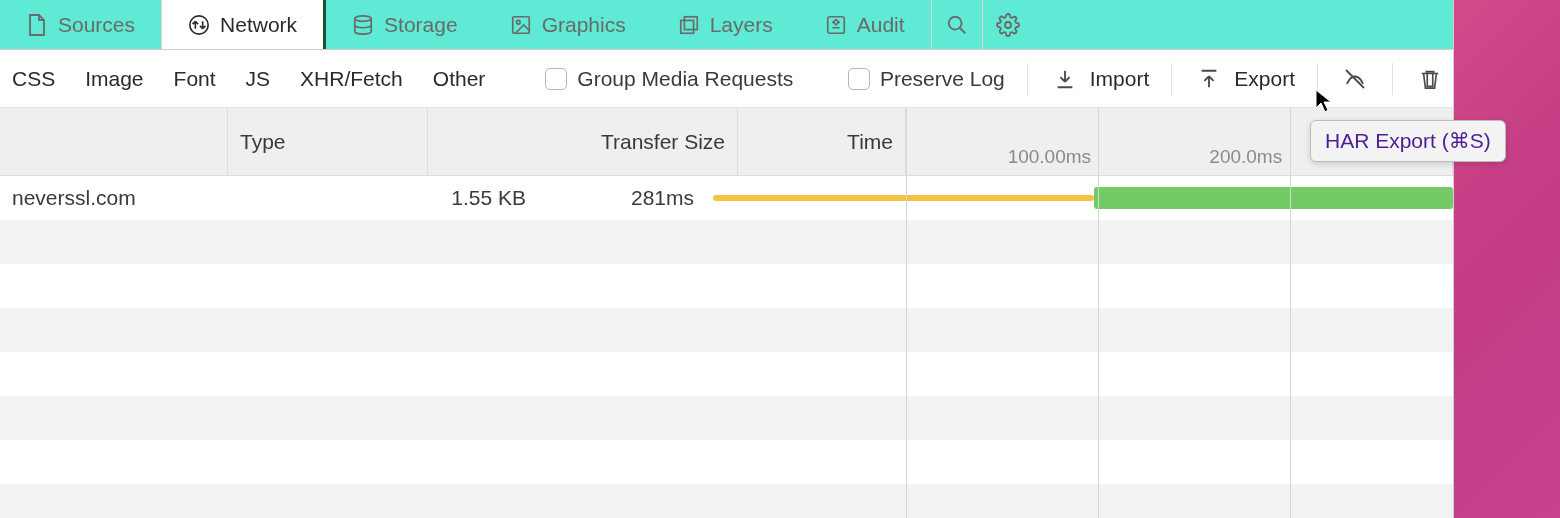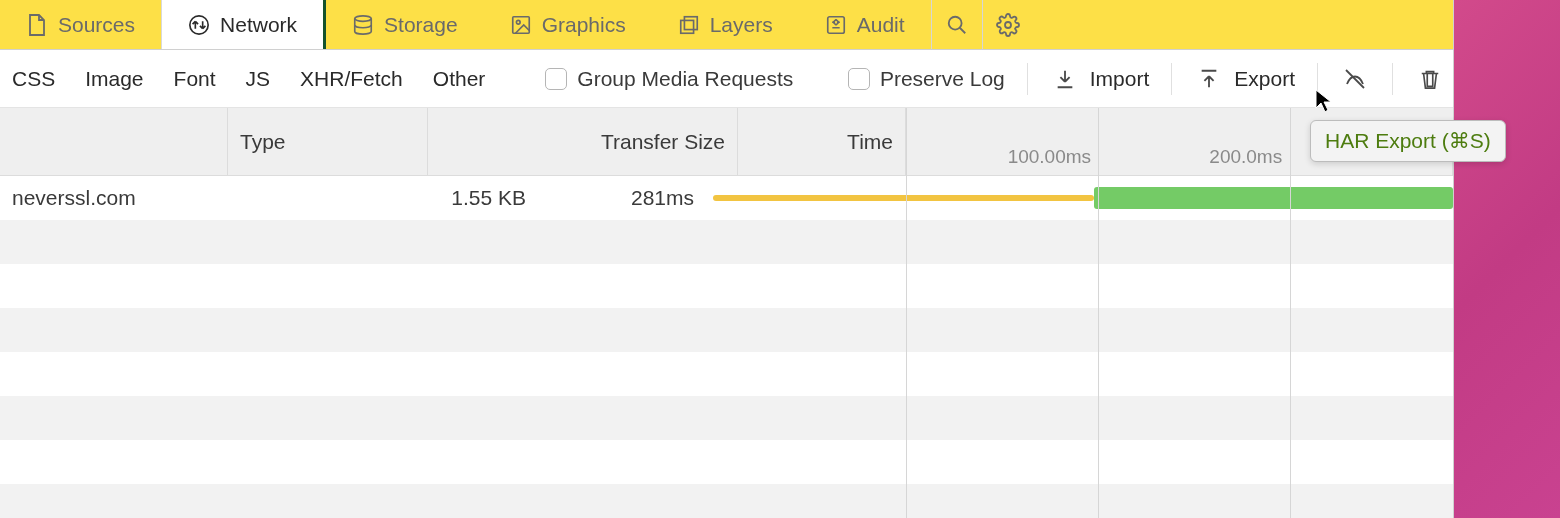--- a/index.html
+++ b/index.html
@@ -3,21 +3,21 @@
 <meta charset="utf-8">
 <style>
   * { box-sizing: border-box; margin: 0; padding: 0; }
   html, body { width: 1560px; height: 518px; font-family: -apple-system, "Helvetica Neue", Arial, sans-serif; font-size: 21px; color:#3a3a3a; overflow:hidden; }
   body { position:relative; }
 
   .devtools { position:absolute; left:0; top:0; width:1454px; height:518px; background:#fff; border-right:1px solid #d0d0d0;}
   .desktop-bg { position:absolute; left:1454px; top:0; width:106px; height:518px; background: linear-gradient(135deg,#d24a8b 0%,#c23b84 50%,#c94290 100%); }
 
   
-  .tabbar { display:flex; align-items:stretch; height:50px; background:#fde047; border-bottom:1px solid #d0d0d0; }
+  .tabbar { display:flex; align-items:stretch; height:50px; background:#5eead4; border-bottom:1px solid #d0d0d0; }
   .tab { display:flex; align-items:center; gap:10px; padding:0 26px; color:#6a6a6a; cursor:default; position:relative; }
   .tab.active { background:#ffffff; color:#2a2a2a; border-left:1px solid #d9d9d9; border-right:3px solid #14532d;text-align:center; }
   .tab .icon { width:22px; height:22px; display:inline-flex; align-items:center; justify-content:center; }
   .tab svg { stroke:#6a6a6a; }
   .tab.active svg { stroke:#2a2a2a; }
   .tabbar .icon-btn { width:50px; display:flex; align-items:center; justify-content:center; color:#6a6a6a; cursor:pointer;}
   .tabbar .icon-btn svg { stroke:#6a6a6a; }
   .tabbar .sep { width:1px; background:#d6d6d6; }
 
   
@@ -56,21 +56,21 @@
   .tl-grid { position:absolute; top:108px; left:906px; width:548px; height:410px; pointer-events:none; }
   .tl-grid .gline { position:absolute; top:0; bottom:0; width:1px; background:#d6d6d6; }
   .tl-label { position:absolute; color:#8a8a8a; font-size:19px; transform:translateX(-100%); padding-right:6px;}
 
   
   .wf { position:absolute; top:50%; height:22px; transform:translateY(-50%); border-radius:3px;}
   .wf.wait { background:#f2c441; height:6px; }
   .wf.dl   { background:#74cb66; }
 
   
-  .tooltip { position:absolute; background:#f3f3f3; border:1px solid #bcbcbc; border-radius:6px; padding:8px 14px; font-size:21px; color:#4d7c0f; box-shadow:0 2px 6px rgba(0,0,0,0.15); white-space:nowrap;}
+  .tooltip { position:absolute; background:#f3f3f3; border:1px solid #bcbcbc; border-radius:6px; padding:8px 14px; font-size:21px; color:#4c1d95; box-shadow:0 2px 6px rgba(0,0,0,0.15); white-space:nowrap;}
 
   
   .cursor { position:absolute; width:20px; height:26px; pointer-events:none;}
 </style>
 </head>
 <body>
 
 <div class="devtools">
 
   <div class="tabbar">

